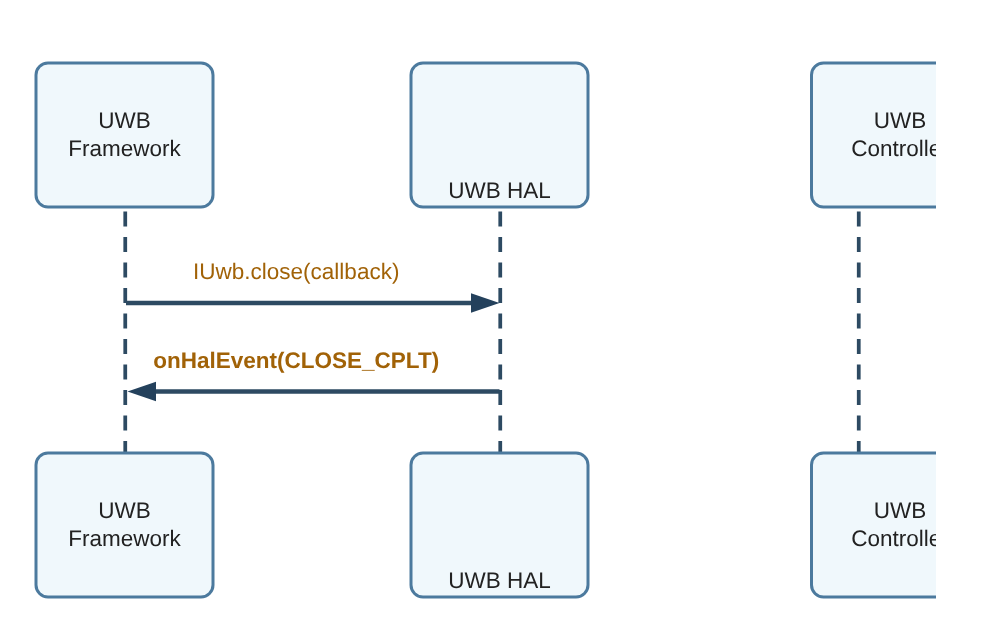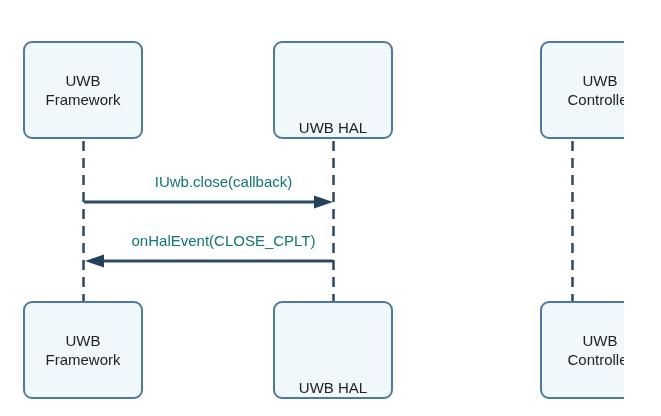--- a/index.html
+++ b/index.html
@@ -42,29 +42,29 @@
   .col-3 { left: 540px; }
   .overlay {
     position: absolute;
     left: 0;
     top: 0;
     width: 661px;
     height: 416px;
   }
   .msg-label {
     position: absolute;
-    left: 98px;
+    left: 72px;
     width: 251px;
     text-align: center;
     font-size: 15px;
-    color: #0f766e;
+    color: #a16207;
     white-space: nowrap;
   }
   .msg-1 { top: 161px; }
-  .msg-2 { top: 220px; }
+  .msg-2 { top: 220px; font-weight: bold; }
 </style>
 </head>
 <body>
 
 <div class="diagram">
 
   <svg class="overlay" viewBox="0 0 661 416" xmlns="http://www.w3.org/2000/svg">
 
     <line x1="83.5" y1="129" x2="83.5" y2="290" stroke="#2d4a62" stroke-width="2.5" stroke-dasharray="10 7"></line>
     <line x1="333.5" y1="129" x2="333.5" y2="290" stroke="#2d4a62" stroke-width="2.5" stroke-dasharray="10 7"></line>

